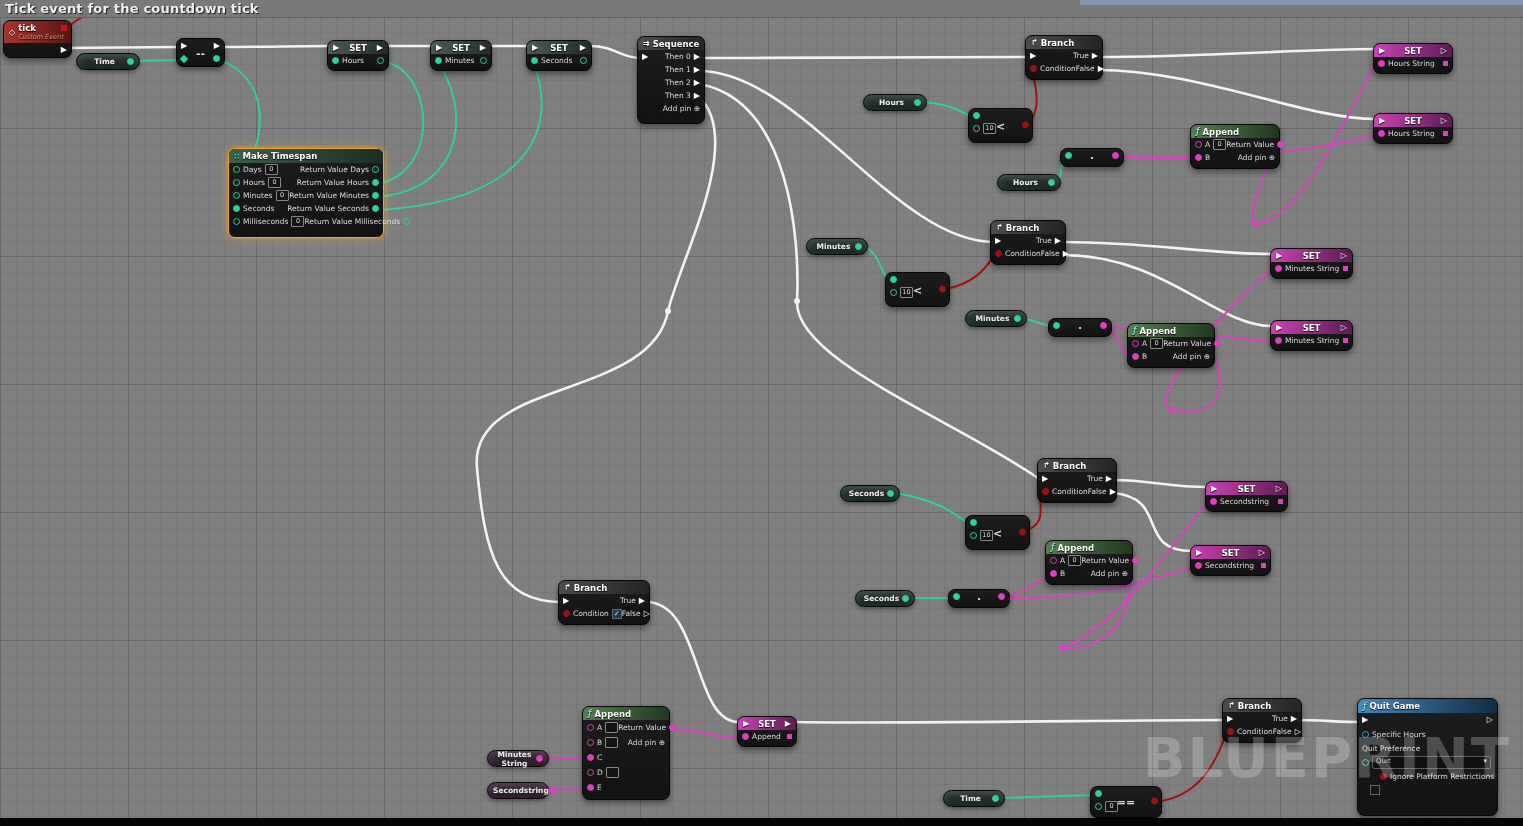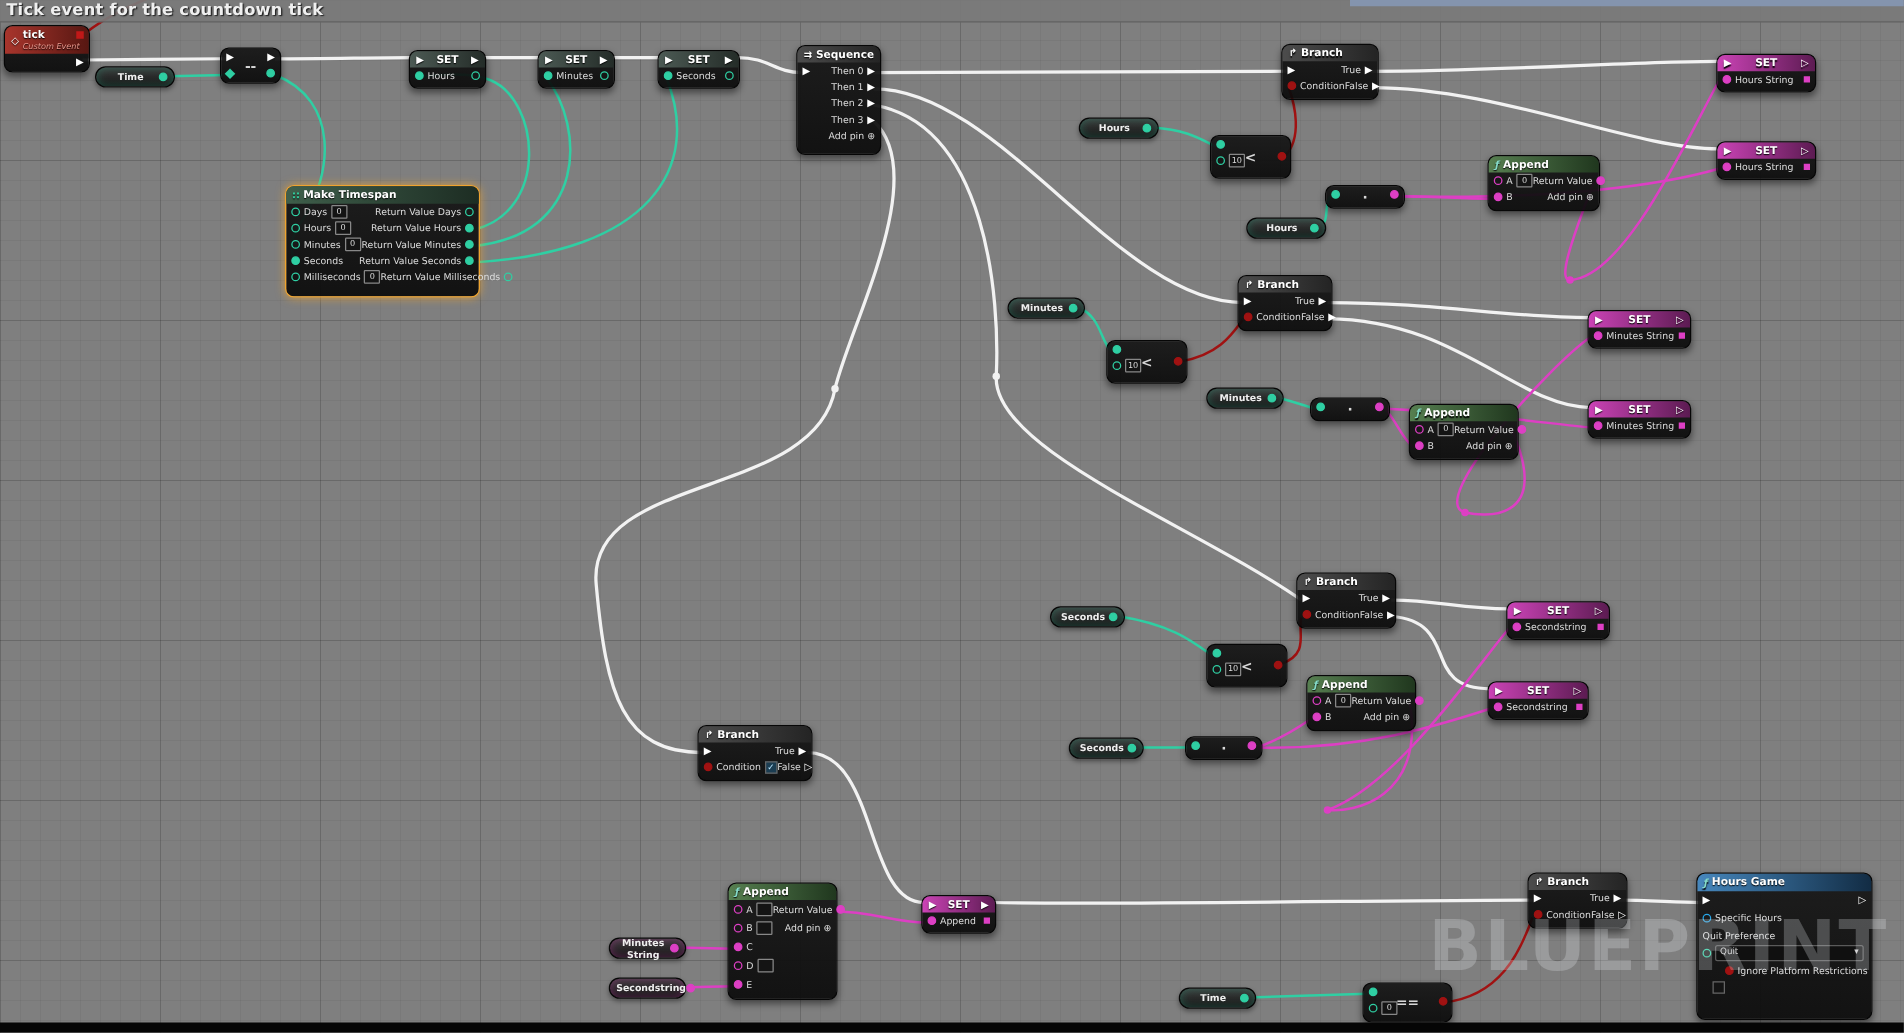--- a/index.html
+++ b/index.html
@@ -794,21 +794,21 @@
         </div>
         <div class="rt">
           <span>False</span>
           <span class="xpin">▷</span>
         </div>
       </div>
     </div>
     <div class="node" style="left: 1357px; top: 698px; width: 141px; height: 118px;">
       <div class="hd hc-blue big">
         <span class="icon fn">ƒ</span>
-        <span class="ttl">Hours Game</span>
+        <span class="ttl">Quit Game</span>
       </div>
       <div class="row" style="height: 14px;">
         <div class="lt">
           <span class="xpin">▶</span>
         </div>
         <div class="rt">
           <span class="xpin">▷</span>
         </div>
       </div>
       <div class="row" style="height: 14px;">

